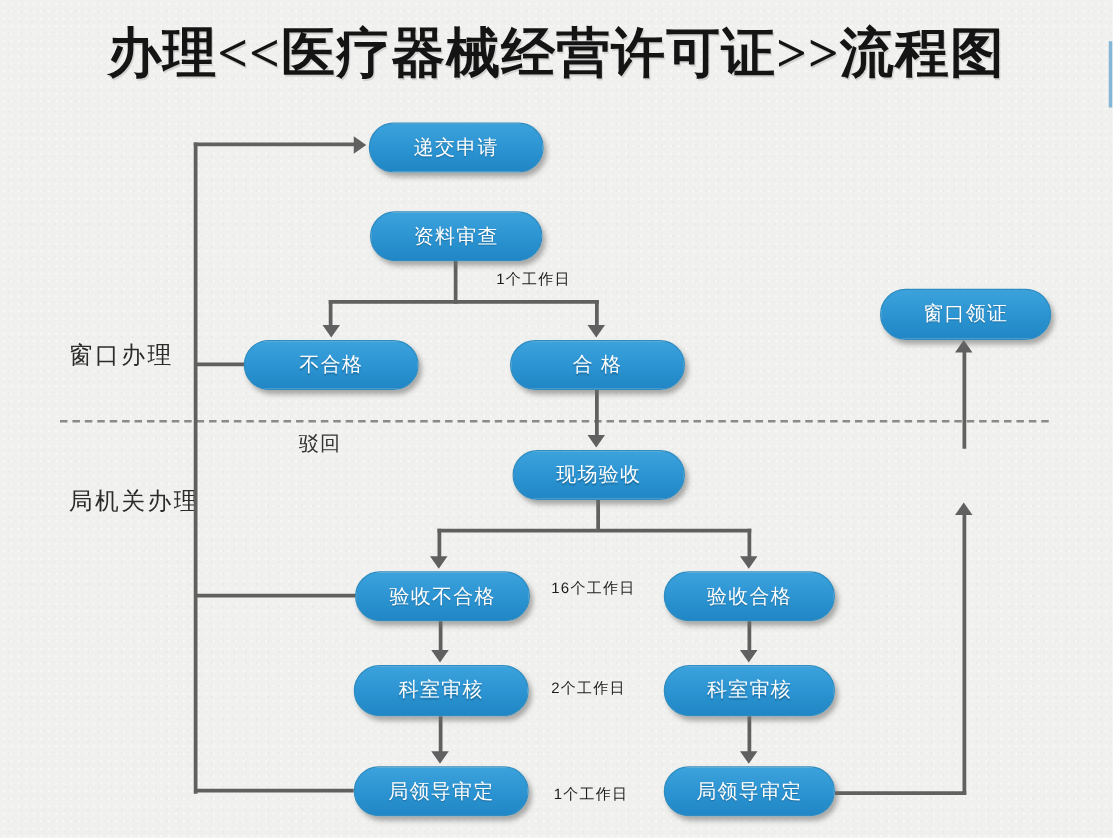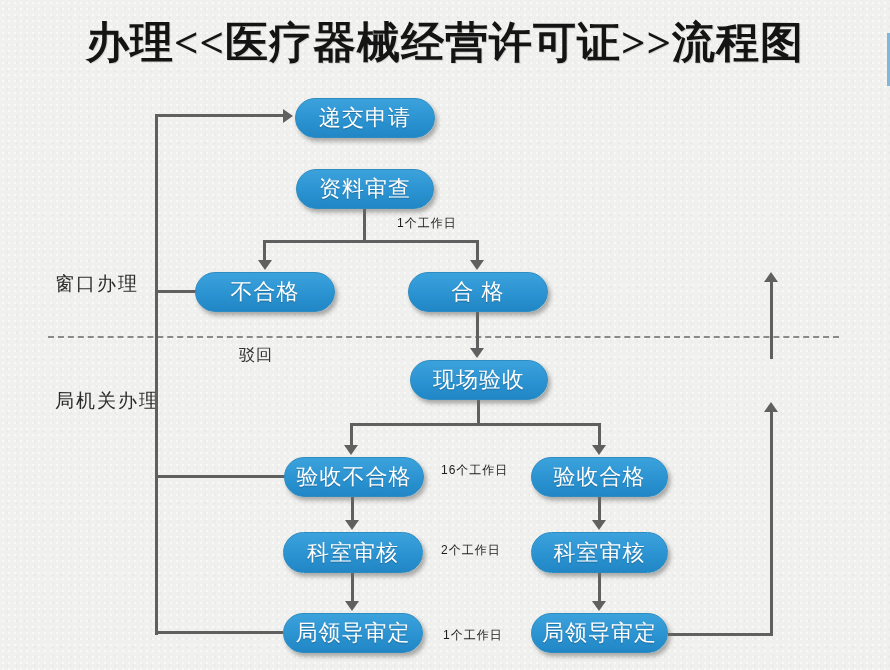--- a/index.html
+++ b/index.html
@@ -25,21 +25,21 @@
     margin:0;
   }
   .node{
     position:absolute;
     height:40px;
     border-radius:21px;
     background:linear-gradient(180deg,#3ba2dc 0%,#2b93d1 55%,#2186c5 100%);
     border:1px solid #2f8cc0;
     box-shadow:2.5px 3.5px 4px rgba(110,110,110,.55);
     color:#ffffff;
-    font-size:22px;
+    font-size:16px;
     letter-spacing:1px;
     display:flex;align-items:center;justify-content:center;
     text-shadow:0 1px 1px rgba(0,0,0,.25);
     box-sizing:border-box;
   }
   .hline,.vline{position:absolute;background:#606060;}
   .hline{height:3px;}
   .vline{width:3px;}
   .dashed{
     position:absolute;height:0;
@@ -118,20 +118,21 @@
   <div class="edge-label reject" style="left:239px;top:345px;">驳回</div>
   <div class="edge-label" style="left:441px;top:462px;">16个工作日</div>
   <div class="edge-label" style="left:441px;top:542px;">2个工作日</div>
   <div class="edge-label" style="left:443px;top:627px;">1个工作日</div>
 
   <div class="node" style="left:295px;top:98px;width:140px;">递交申请</div>
   <div class="node" style="left:296px;top:169px;width:138px;">资料审查</div>
   <div class="node" style="left:195px;top:272px;width:140px;">不合格</div>
   <div class="node" style="left:408px;top:272px;width:140px;">合 格</div>
   <div class="node" style="left:410px;top:360px;width:138px;">现场验收</div>
+  <div class="node" style="left:704px;top:231px;width:137px;height:41px;">窗口领证</div>
   <div class="node" style="left:284px;top:457px;width:140px;">验收不合格</div>
   <div class="node" style="left:531px;top:457px;width:137px;">验收合格</div>
   <div class="node" style="left:283px;top:532px;width:140px;height:41px;">科室审核</div>
   <div class="node" style="left:531px;top:532px;width:137px;height:41px;">科室审核</div>
   <div class="node" style="left:283px;top:613px;width:140px;">局领导审定</div>
   <div class="node" style="left:531px;top:613px;width:137px;">局领导审定</div>
 
   <div class="edge-strip" style="left:887px;top:33px;width:3px;height:53px;"></div>
 
 </div>

